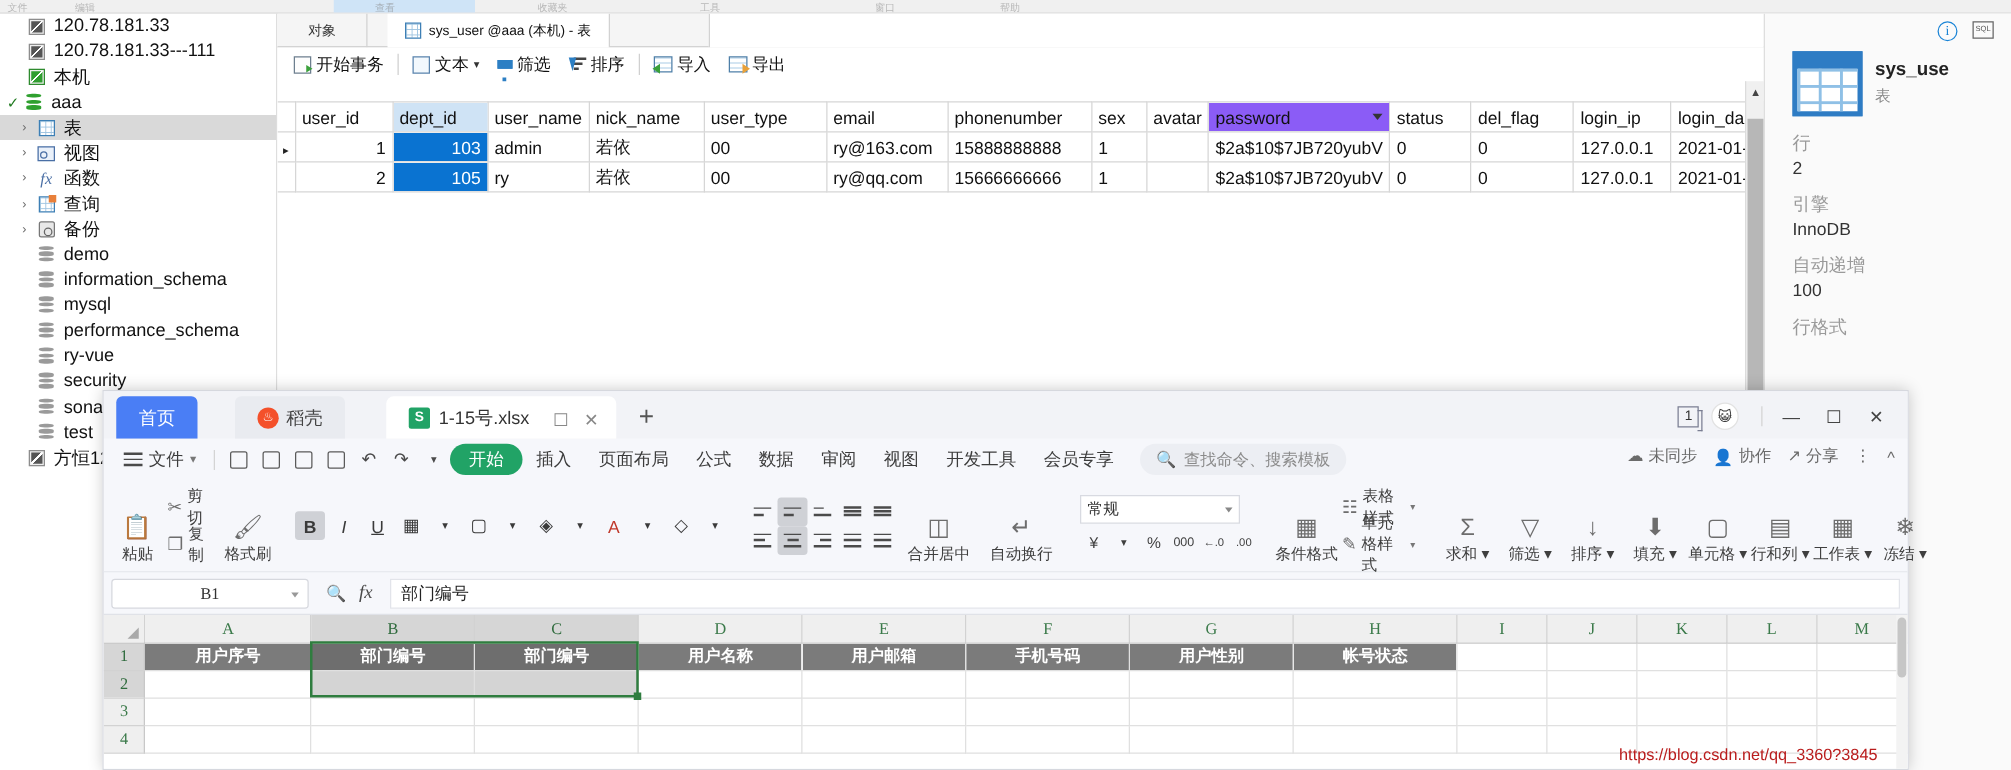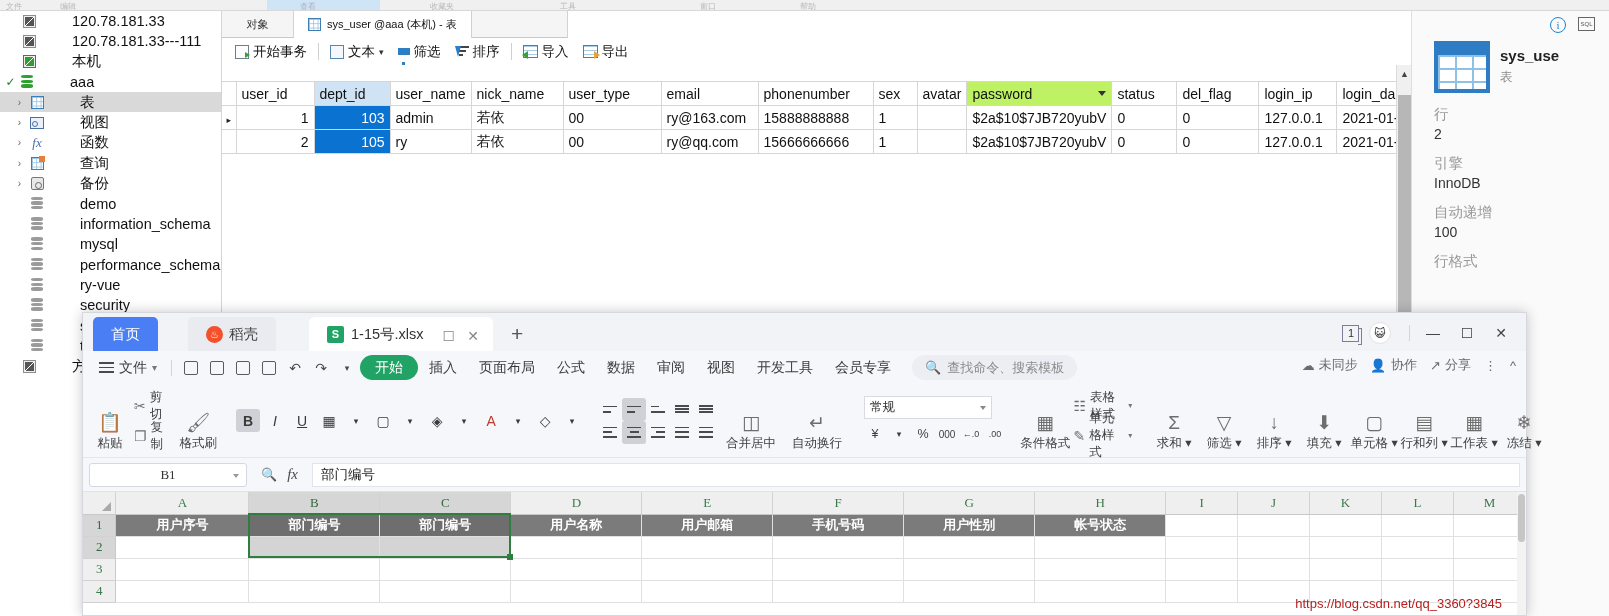--- a/index.html
+++ b/index.html
@@ -36,21 +36,21 @@
   .nv-row {
     position: relative; height: 20.3px; display: flex; align-items: center;
     padding-left: 4px; white-space: nowrap;
   }
   .nv-row.sel { background: #d9d9d9; }
   .nv-row .twisty {
     width: 15px; text-align: center; color: #6a6a6a; font-size: 10px; flex: 0 0 15px;
   }
   .nv-row .check { width: 13px; text-align: center; color: #1f7a1f; font-size: 12px; flex:0 0 13px;}
   .nv-row .ic { width: 20px; flex: 0 0 20px; display:flex; align-items:center; justify-content:center; }
-  .nv-row .lbl { padding-left: 4px; margin-left: 29px; }
+  .nv-row .lbl { padding-left: 4px; }
   .nv-row.indent1 { padding-left: 12px; }
 
   .ic-conn { width:13px;height:13px;background:#eeeeee;border:1px solid #8d8d8d;position:relative;}
   .ic-conn::after{content:"";position:absolute;left:1px;top:1px;width:9px;height:9px;
     background:linear-gradient(135deg,#555 0 45%,#fff 45% 55%,#555 55% 100%);}
   .ic-conn.green{border-color:#2e8b2e;}
   .ic-conn.green::after{background:linear-gradient(135deg,#2f9e2f 0 45%,#fff 45% 55%,#2f9e2f 55% 100%);}
   .ic-db { width:12px;height:14px;position:relative; }
   .ic-db i {
     position:absolute;left:0;width:12px;height:3.4px;background:#9a9a9a;border-radius:40%;
@@ -74,21 +74,21 @@
 
   
   .nv-main { position: absolute; left: 222px; top: 11px; right: 0; bottom: 0; background:#fff; }
 
   .nv-tabs { position:absolute; left:0; top:0; height:27px; width:100%;
     border-bottom:1px solid #c8c8c8; background:#f5f5f5; }
   .nv-tab { position:absolute; top:0; height:27px; display:flex; align-items:center;
     font-size:11px; color:#111; padding:0 14px; border-right:1px solid #d2d2d2;}
   .nv-tab.obj { left:0; width:72px; justify-content:center; color:#333; }
   .nv-tab.active { background:#ffffff; border-top:none; }
-  .nv-tab.doc { left:72px; }
+  .nv-tab.doc { left:88px; }
   .nv-tab .tbicon{ width:13px;height:13px;margin-right:6px;
     border:1px solid #3d7fb5;background:#fff;
     background-image:linear-gradient(#9dc3e0 1px,transparent 0),linear-gradient(90deg,#9dc3e0 1px,transparent 0);
     background-size:4.3px 4.3px;}
   .nv-tabfill { position:absolute; left:345px; top:0; right:198px; height:27px;
     background:#ffffff; border-left:1px solid #d2d2d2; }
 
   .nv-toolbar { position:absolute; left:0; top:27px; height:27px; width:100%;
     display:flex; align-items:center; font-size:13.5px; color:#111; padding-left:6px;
     background:#ffffff; }
@@ -114,21 +114,21 @@
   
   .nv-grid { position:absolute; left:0; top:54px; right:198px; bottom:0; overflow:hidden; background:#fff; }
   .nv-gridscroll { position:absolute; left:0; top:16px; width:1209px; }
   table.dg { border-collapse: collapse; table-layout: fixed; font-size:14px; color:#111; }
   table.dg th, table.dg td {
     border-right:1px solid #d6d6d6; border-bottom:1px solid #d6d6d6;
     height:24px; padding:0 5px; text-align:left; font-weight:normal; white-space:nowrap; overflow:hidden;
   }
   table.dg th { background:#ffffff; border-top:1px solid #d6d6d6; }
   table.dg th.selcol { background:#cfe3f5; position:relative; }
-  table.dg th.pwcol { background:#bef264; position:relative; padding-right:29px;}
+  table.dg th.pwcol { background:#8b5cf6; position:relative; padding-right:29px;}
   table.dg th.pwcol .caret { position:absolute; right:5px; top:9px; width:0;height:0;
     border-left:4px solid transparent;border-right:4px solid transparent;border-top:5px solid #333;}
   table.dg td.num { text-align:right; }
   table.dg td.selcell { background:#0a73d1; color:#ffffff; text-align:right; }
   table.dg td.rowmark { text-align:center; padding:0; width:14px; }
   table.dg th.rowmark { width:14px; padding:0;}
   .rowarrow { color:#222; font-size:9px; }
 
   .nv-vscroll { position:absolute; right:198px; top:54px; width:15px; bottom:0; background:#f0f0f0; border-left:1px solid #dcdcdc;}
   .nv-vthumb { position:absolute; left:1px; top:30px; width:13px; height:230px; background:#b7b7b7; }

